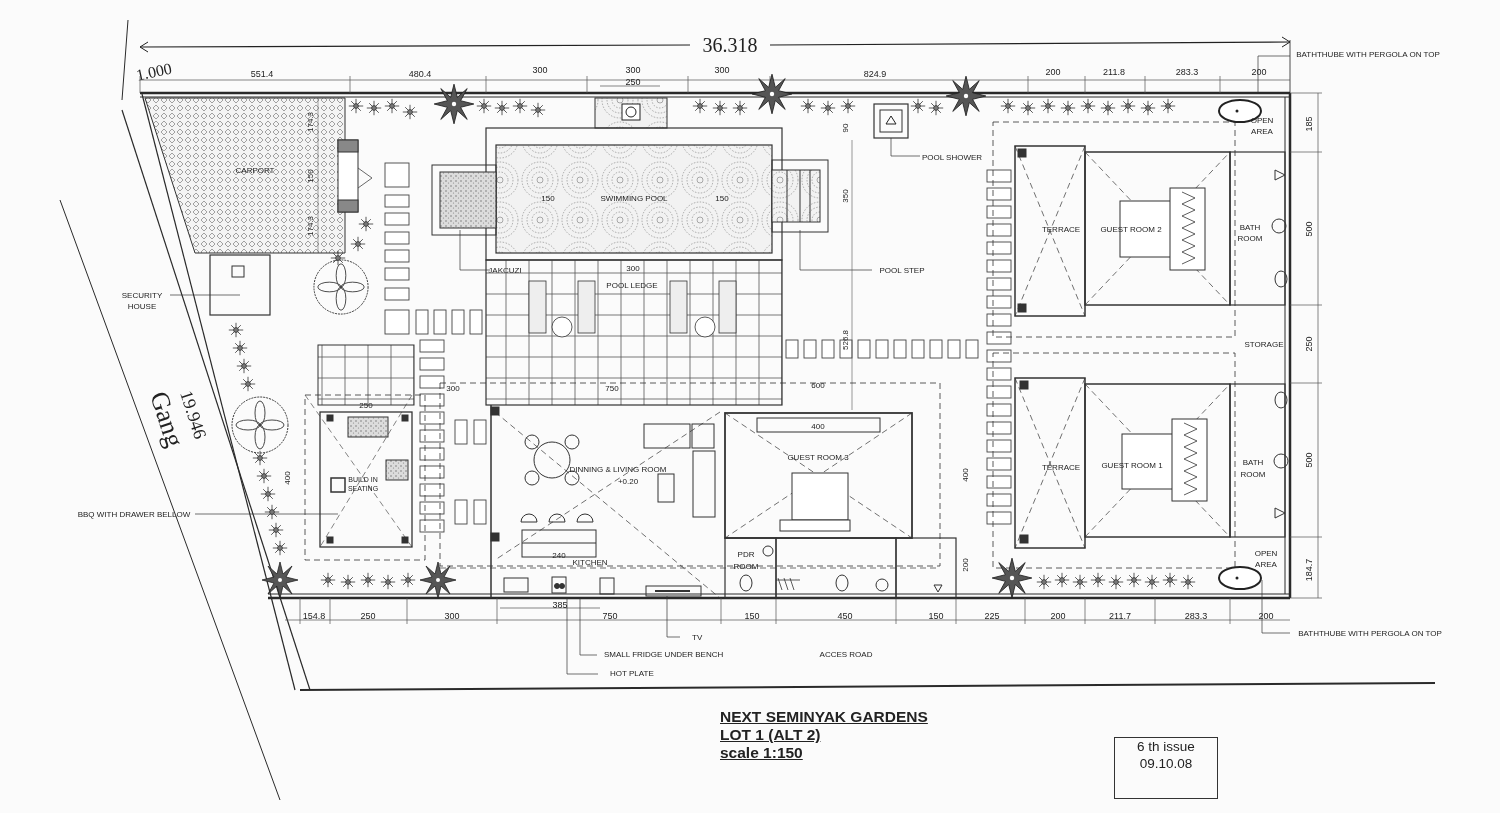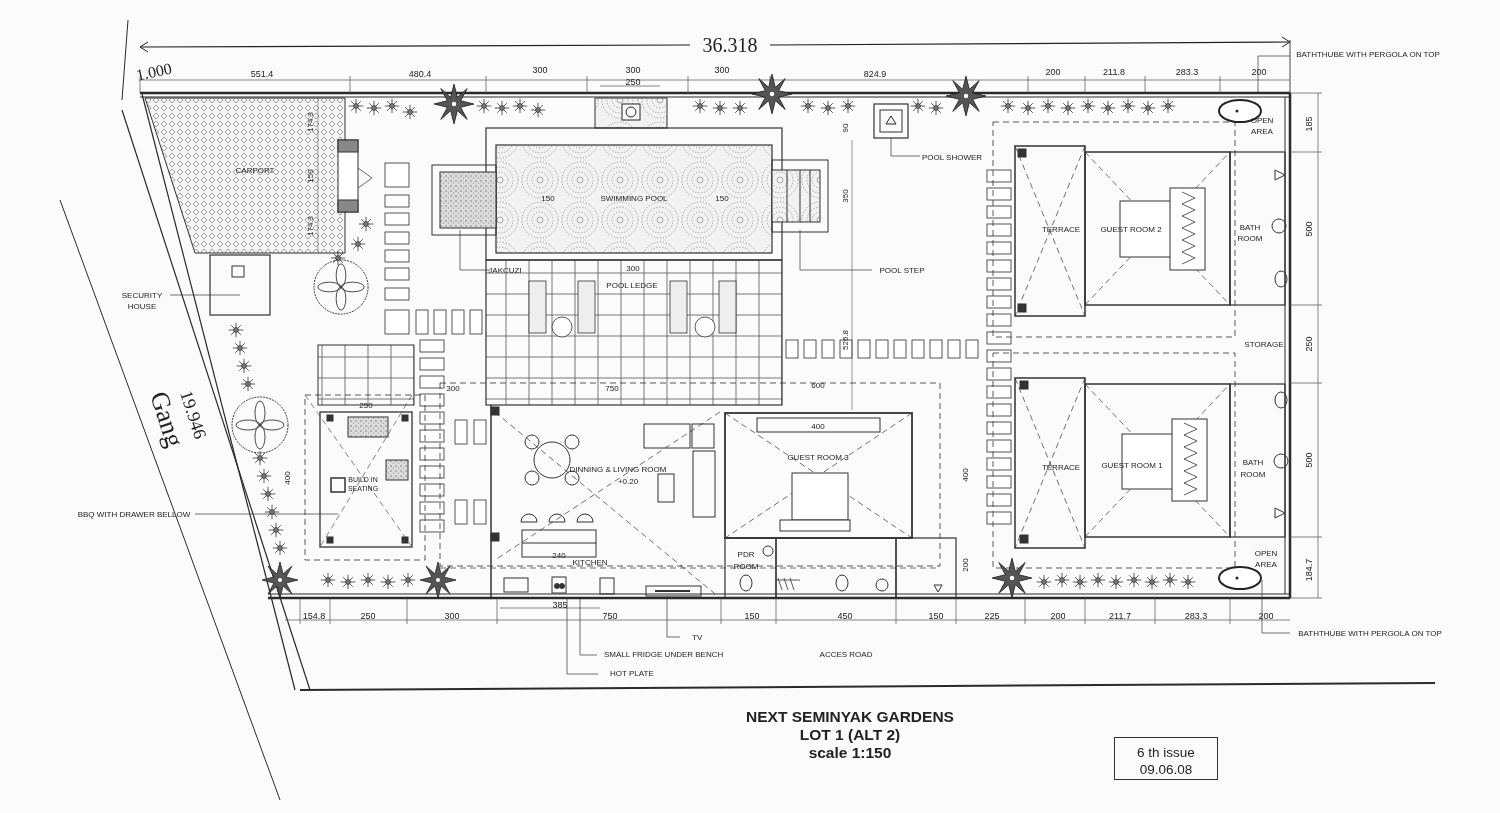--- a/index.html
+++ b/index.html
@@ -2,23 +2,23 @@
 <html><head>
 <meta charset="utf-8">
 <style>
   html, body { margin:0; padding:0; background:#fbfbfb; }
   body { width:1500px; height:813px; overflow:hidden; position:relative; font-family:"Liberation Sans", sans-serif; }
   #plan { position:absolute; left:0; top:0; width:1500px; height:813px; }
   svg text { font-family:"Liberation Sans", sans-serif; fill:#222; }
   .lbl { font-size:8px; }
   .dim { font-size:9px; }
   .big { font-family:"Liberation Serif", serif !important; }
-  .title-block { position:absolute; left:720px; top:708px; width:260px; text-align:center; font-weight:bold; color:#222; font-size:15.5px; line-height:18px; }
+  .title-block { position:absolute; left:720px; top:708px; width:260px; text-align:left; font-weight:bold; color:#222; font-size:15.5px; line-height:18px;text-decoration:underline; }
   .title-block div { white-space:nowrap; }
-  .issue-box { position:absolute; left:1114px; top:737px; width:104px; height:43px; border:1.5px solid #333; text-align:center; font-size:13.5px; line-height:17px; color:#222; box-sizing:border-box; padding-top:6px; }
+  .issue-box { position:absolute; left:1114px; top:737px; width:104px; height:62px; border:1.5px solid #333; text-align:center; font-size:13.5px; line-height:17px; color:#222; box-sizing:border-box; }
 </style>
 </head>
 <body>
 
 <svg id="plan" viewBox="0 0 1500 813" xmlns="http://www.w3.org/2000/svg">
   <defs>
     <pattern id="diamond" width="8" height="8" patternUnits="userSpaceOnUse">
       <rect width="8" height="8" fill="#f4f4f4"></rect>
       <path d="M4 1 L7 4 L4 7 L1 4 Z" fill="none" stroke="#8a8a8a" stroke-width="0.8"></path>
     </pattern>
@@ -523,14 +523,14 @@
 </svg>
 
 <div class="title-block">
   <div>NEXT SEMINYAK GARDENS</div>
   <div>LOT 1 (ALT 2)</div>
   <div>scale 1:150</div>
 </div>
 
 <div class="issue-box">
   <div>6 th issue</div>
-  <div>09.06.08</div>
+  <div>09.10.08</div>
 </div>
 
 </body></html>

